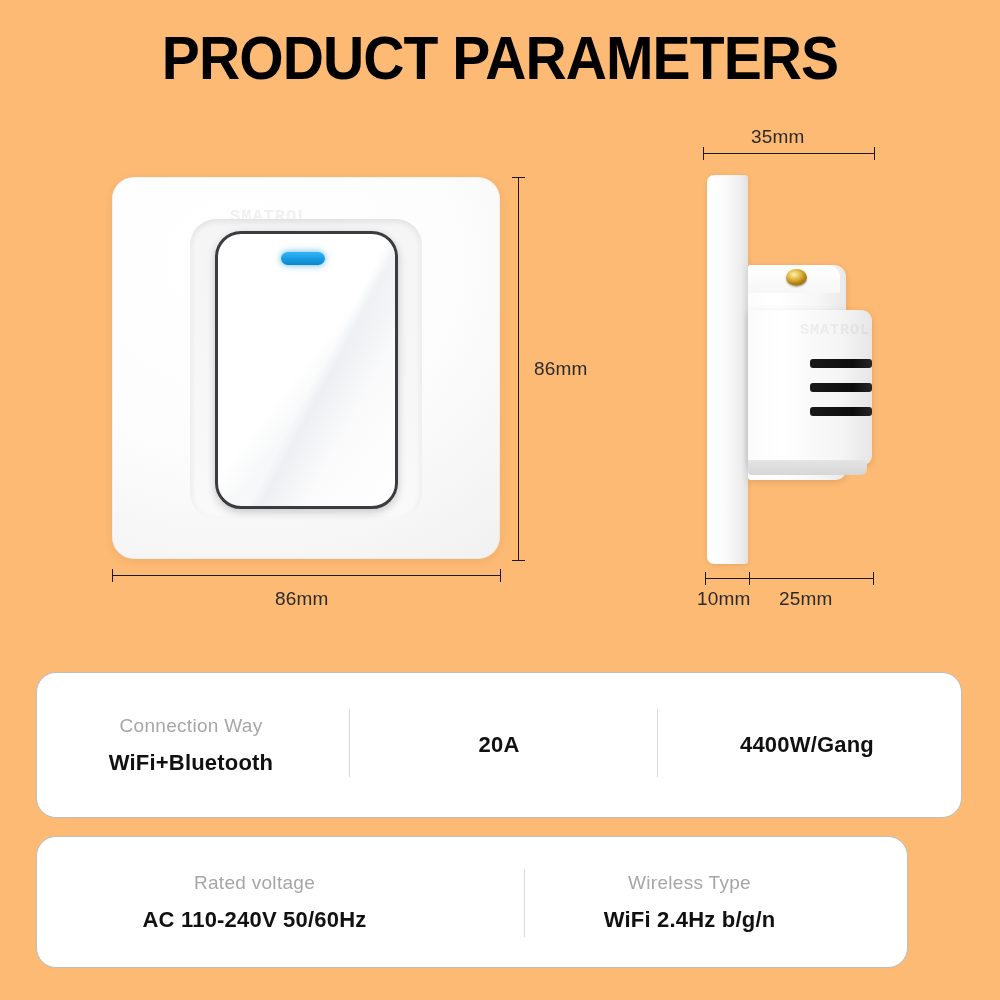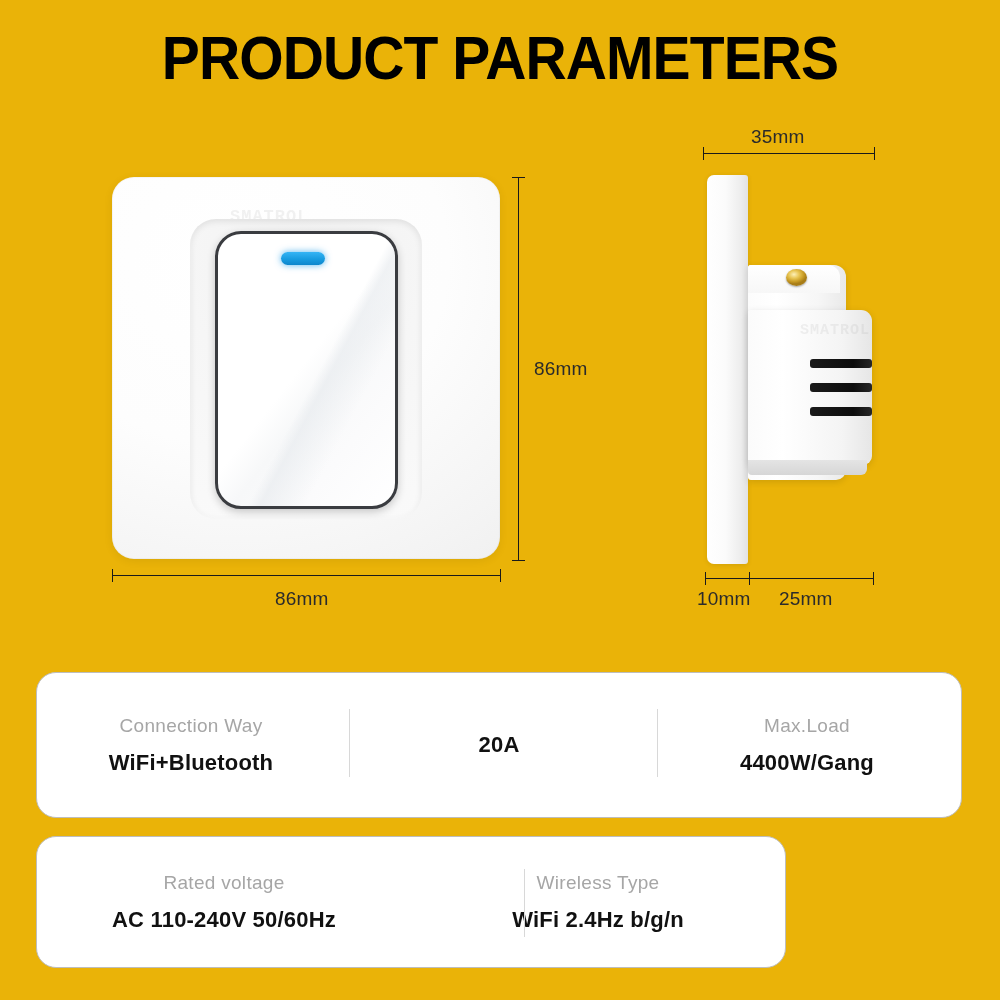--- a/index.html
+++ b/index.html
@@ -5,21 +5,21 @@
   * { box-sizing: border-box; margin: 0; padding: 0; }
   html, body {
     width: 1000px; height: 1000px;
     background: #ffffff;
     font-family: "Liberation Sans", sans-serif;
     overflow: hidden;
   }
   #page {
     position: relative;
     width: 1000px; height: 1000px;
-    background: #eab308;
+    background: #fdba74;
   }
 
   
   .title {
     position: absolute;
     left: 0; top: 22px;
     width: 1000px;
     text-align: center;
     font-family: "Liberation Sans", sans-serif;
     font-weight: bold;
@@ -266,29 +266,28 @@
   <div class="spec-panel" style="left:36px; top:672px; width:926px; height:146px;">
     <div class="spec-row">
       <div class="spec-col">
         <div class="spec-label">Connection Way</div>
         <div class="spec-value">WiFi+Bluetooth</div>
       </div>
       <div class="spec-col">
         <div class="spec-value">20A</div>
       </div>
       <div class="spec-col">
-        <div class="spec-label">Max.Load</div>
         <div class="spec-value">4400W/Gang</div>
       </div>
     </div>
     <div class="divider" style="left:312px; top:36px; height:68px;"></div>
     <div class="divider" style="left:620px; top:36px; height:68px;"></div>
   </div>
 
-  <div class="spec-panel" style="left:36px; top:836px; width:750px; height:132px;">
+  <div class="spec-panel" style="left:36px; top:836px; width:872px; height:132px;">
     <div class="spec-row">
       <div class="spec-col">
         <div class="spec-label">Rated voltage</div>
         <div class="spec-value">AC 110-240V  50/60Hz</div>
       </div>
       <div class="spec-col">
         <div class="spec-label">Wireless Type</div>
         <div class="spec-value">WiFi 2.4Hz b/g/n</div>
       </div>
     </div>

